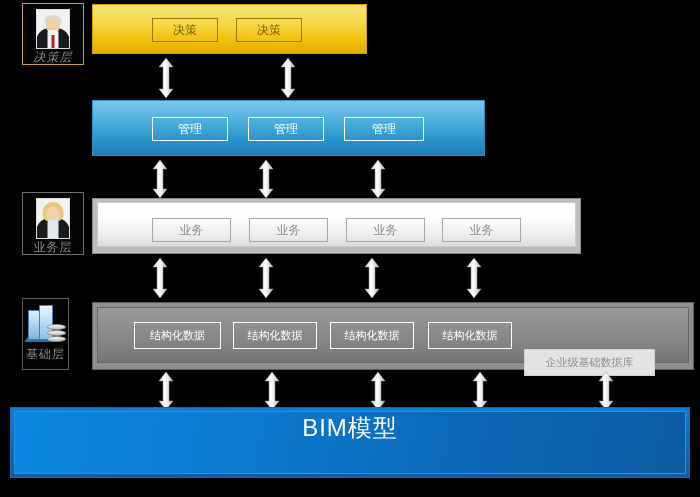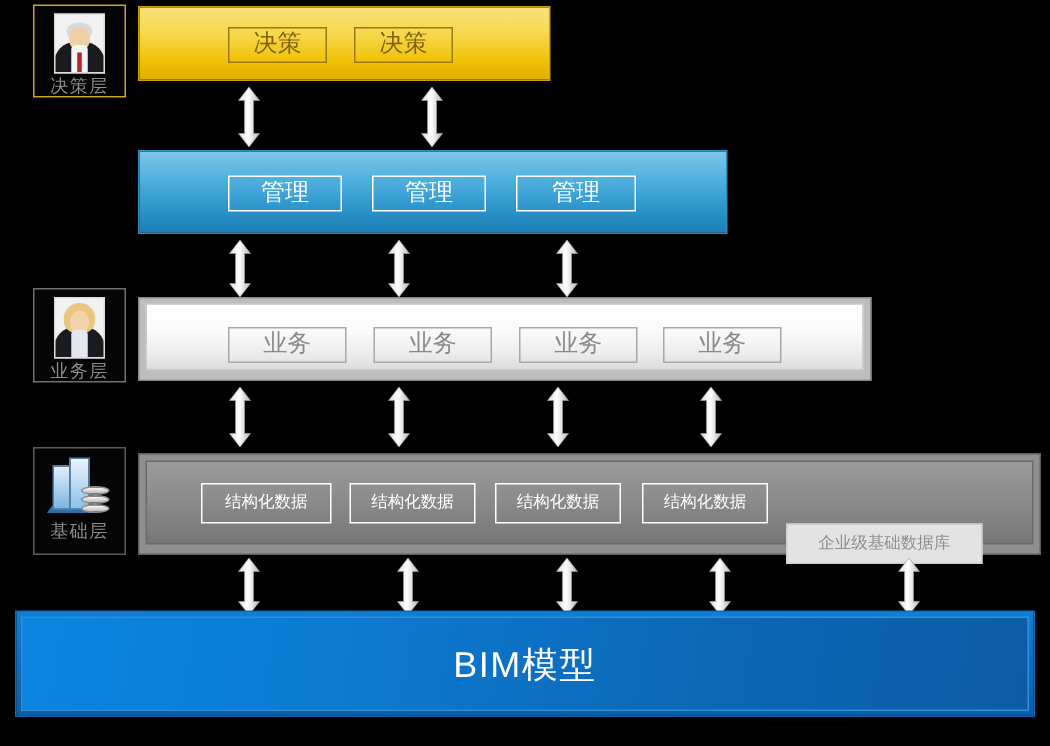--- a/index.html
+++ b/index.html
@@ -14,21 +14,21 @@
   .label-card{
     position:absolute;background:#050505;
     box-sizing:border-box;border:1px solid #777;
     display:flex;flex-direction:column;align-items:center;justify-content:flex-start;
   }
   .label-card .avatar{margin-top:5px;}
   .label-text{
     font-size:12px;color:#8d8d8d;letter-spacing:1px;line-height:14px;
     margin-top:1px;text-shadow:0 1px 0 #000;
   }
-  .card-gold{border-color:#c9a227;}
+  .card-gold{border-color:#c9a227;font-style:italic;}
   .card-blue{border-color:#1d6fa5;}
   .card-grey{border-color:#6f6f6f;}
   .card-dgrey{border-color:#5c5c5c;}
 
   
   .portrait{
     width:34px;height:44px;position:relative;overflow:hidden;
     background:#f2f2f2;border:1px solid #dcdcdc;box-sizing:border-box;
   }
   .p-head{position:absolute;left:50%;transform:translateX(-50%);border-radius:50%;}
@@ -73,34 +73,34 @@
     background:linear-gradient(180deg,#9a9a9a 0%,#8d8d8d 40%,#808080 75%,#767676 100%);
     border:1px solid #6a6a6a;
   }
   .band-outer-grey{position:absolute;background:#8f8f8f;box-sizing:border-box;border:1px solid #5e5e5e;}
   .band-outer-light{position:absolute;background:#bdbdbd;box-sizing:border-box;border:1px solid #8a8a8a;}
 
   
   .chip{
     position:absolute;box-sizing:border-box;
     display:flex;align-items:center;justify-content:center;
-    font-size:16px;line-height:1;white-space:nowrap;
+    font-size:12px;line-height:1;white-space:nowrap;
   }
   .chip-gold{border:1px solid #9c7a07;color:#7d6206;background:transparent;}
   .chip-blue{border:1px solid #ffffff;color:#ffffff;background:transparent;}
   .chip-grey{border:1px solid #a8a8a8;color:#8a8a8a;background:transparent;}
   .chip-white{border:1px solid #ffffff;color:#ffffff;background:transparent;font-size:11px;}
   .chip-filled{border:1px solid #cfcfcf;color:#8f8f8f;background:#e3e3e3;font-size:11px;}
 
   
   .bim-outer{position:absolute;box-sizing:border-box;border:1px solid #1669b0;
              background:linear-gradient(180deg,#0f7fd4 0%,#0d6fc0 45%,#0a5ea6 100%);}
   .bim-inner{position:absolute;box-sizing:border-box;border:1px solid #2f8fd8;
              background:linear-gradient(100deg,#0b86e0 0%,#0c79cf 35%,#0d66b4 70%,#0c5ca4 100%);
-             display:flex;align-items:center;justify-content:center;}
+             display:flex;justify-content:center;}
   .bim-text{font-size:24px;color:#ffffff;letter-spacing:1px;}
 
   
   .darrow{position:absolute;width:16px;}
   .darrow svg{display:block;}
 </style>
 </head>
 <body>
 
 <div id="stage">
@@ -191,21 +191,21 @@
     <svg width="16" height="40" viewBox="0 0 16 40">
       <polygon points="8,0 15,9 11,9 11,31 15,31 8,40 1,31 5,31 5,9 1,9" fill="url(#ag1)" stroke="#9b9b9b" stroke-width="0.5"></polygon>
     </svg>
   </div>
   <div class="darrow" style="left:466px;top:258px;height:40px;">
     <svg width="16" height="40" viewBox="0 0 16 40">
       <polygon points="8,0 15,9 11,9 11,31 15,31 8,40 1,31 5,31 5,9 1,9" fill="url(#ag1)" stroke="#9b9b9b" stroke-width="0.5"></polygon>
     </svg>
   </div>
 
-  <div class="label-card card-dgrey" style="left:22px;top:298px;width:62px;height:72px;">
+  <div class="label-card card-dgrey" style="left:22px;top:298px;width:47px;height:72px;">
     <div class="avatar bldg-icon">
       <div class="bk-base"></div>
       <div class="bk1"></div>
       <div class="bk2"></div>
       <div class="db">
           <i></i>
           <i></i>
           <i></i>
         </div>
     </div>

